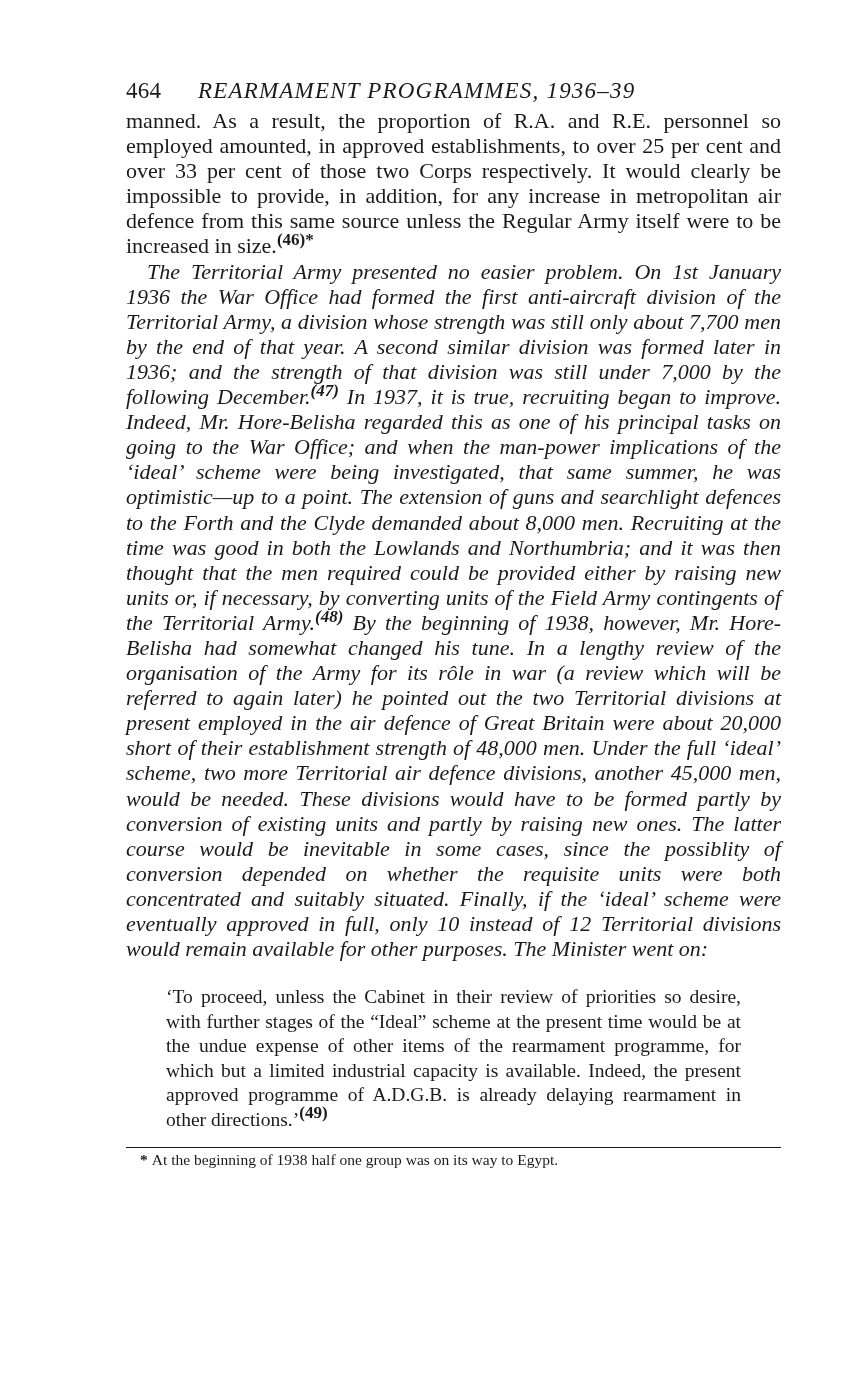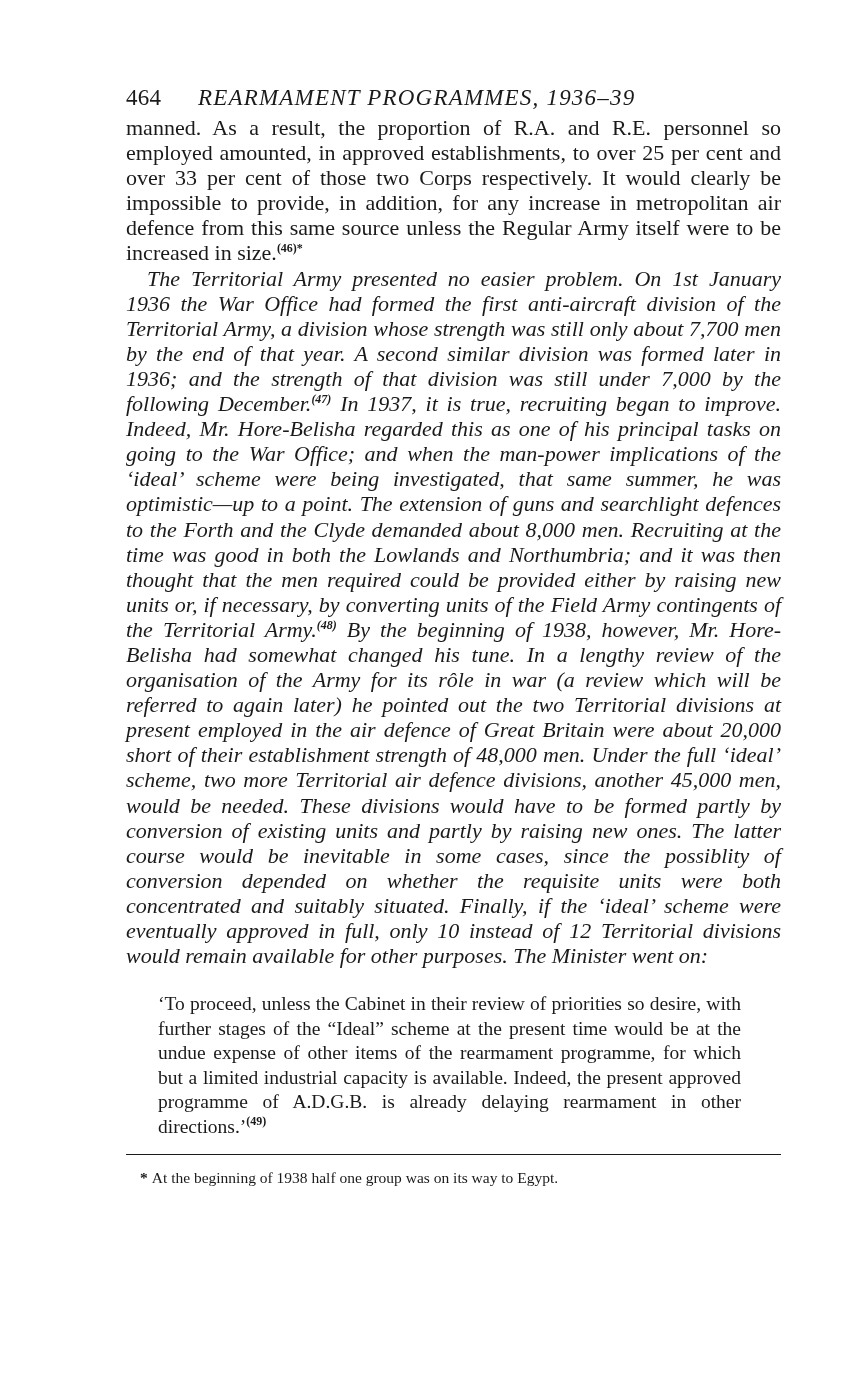--- a/index.html
+++ b/index.html
@@ -11,21 +11,21 @@
     width: 859px;
     height: 1374px;
     position: relative;
     overflow: hidden;
     font-family: "Liberation Serif", "DejaVu Serif", serif;
     color: #1a1a1a;
   }
   .page {
     position: absolute;
     left: 126px;
-    top: 83px;
+    top: 76px;
     width: 655px;
   }
   .running-head {
     font-size: 23px;
     line-height: 30px;
     height: 32px;
     white-space: nowrap;
     letter-spacing: 0.3px;
   }
   .running-head .folio {
@@ -44,41 +44,41 @@
     margin: 0;
   }
   .body-text p {
     margin: 0;
   }
   .body-text p.indent {
     text-indent: 21px;
     font-style: italic;
   }
   sup.ref {
-    font-size: 12px;
+    font-size: 17px;
     font-weight: bold;
     vertical-align: 8px;
     line-height: 0;
   }
   .blockquote {
-    margin: 24px 40px 0 32px;
+    margin: 24px 40px 0 40px;
     font-size: 19.5px;
     line-height: 24.5px;
     text-align: justify;
   }
   .footnote-rule {
     margin-top: 15px;
     height: 0;
     border-top: 1.5px solid #1a1a1a;
     width: 655px;
   }
   .footnote {
     font-size: 15.5px;
     line-height: 22px;
-    margin-top: 12px;
+    margin-top: 1px;
     padding-left: 14px;
   }
   .footnote .mark {
     font-weight: bold;
     margin-right: 4px;
   }
 </style>
 </head>
 <body>
 

